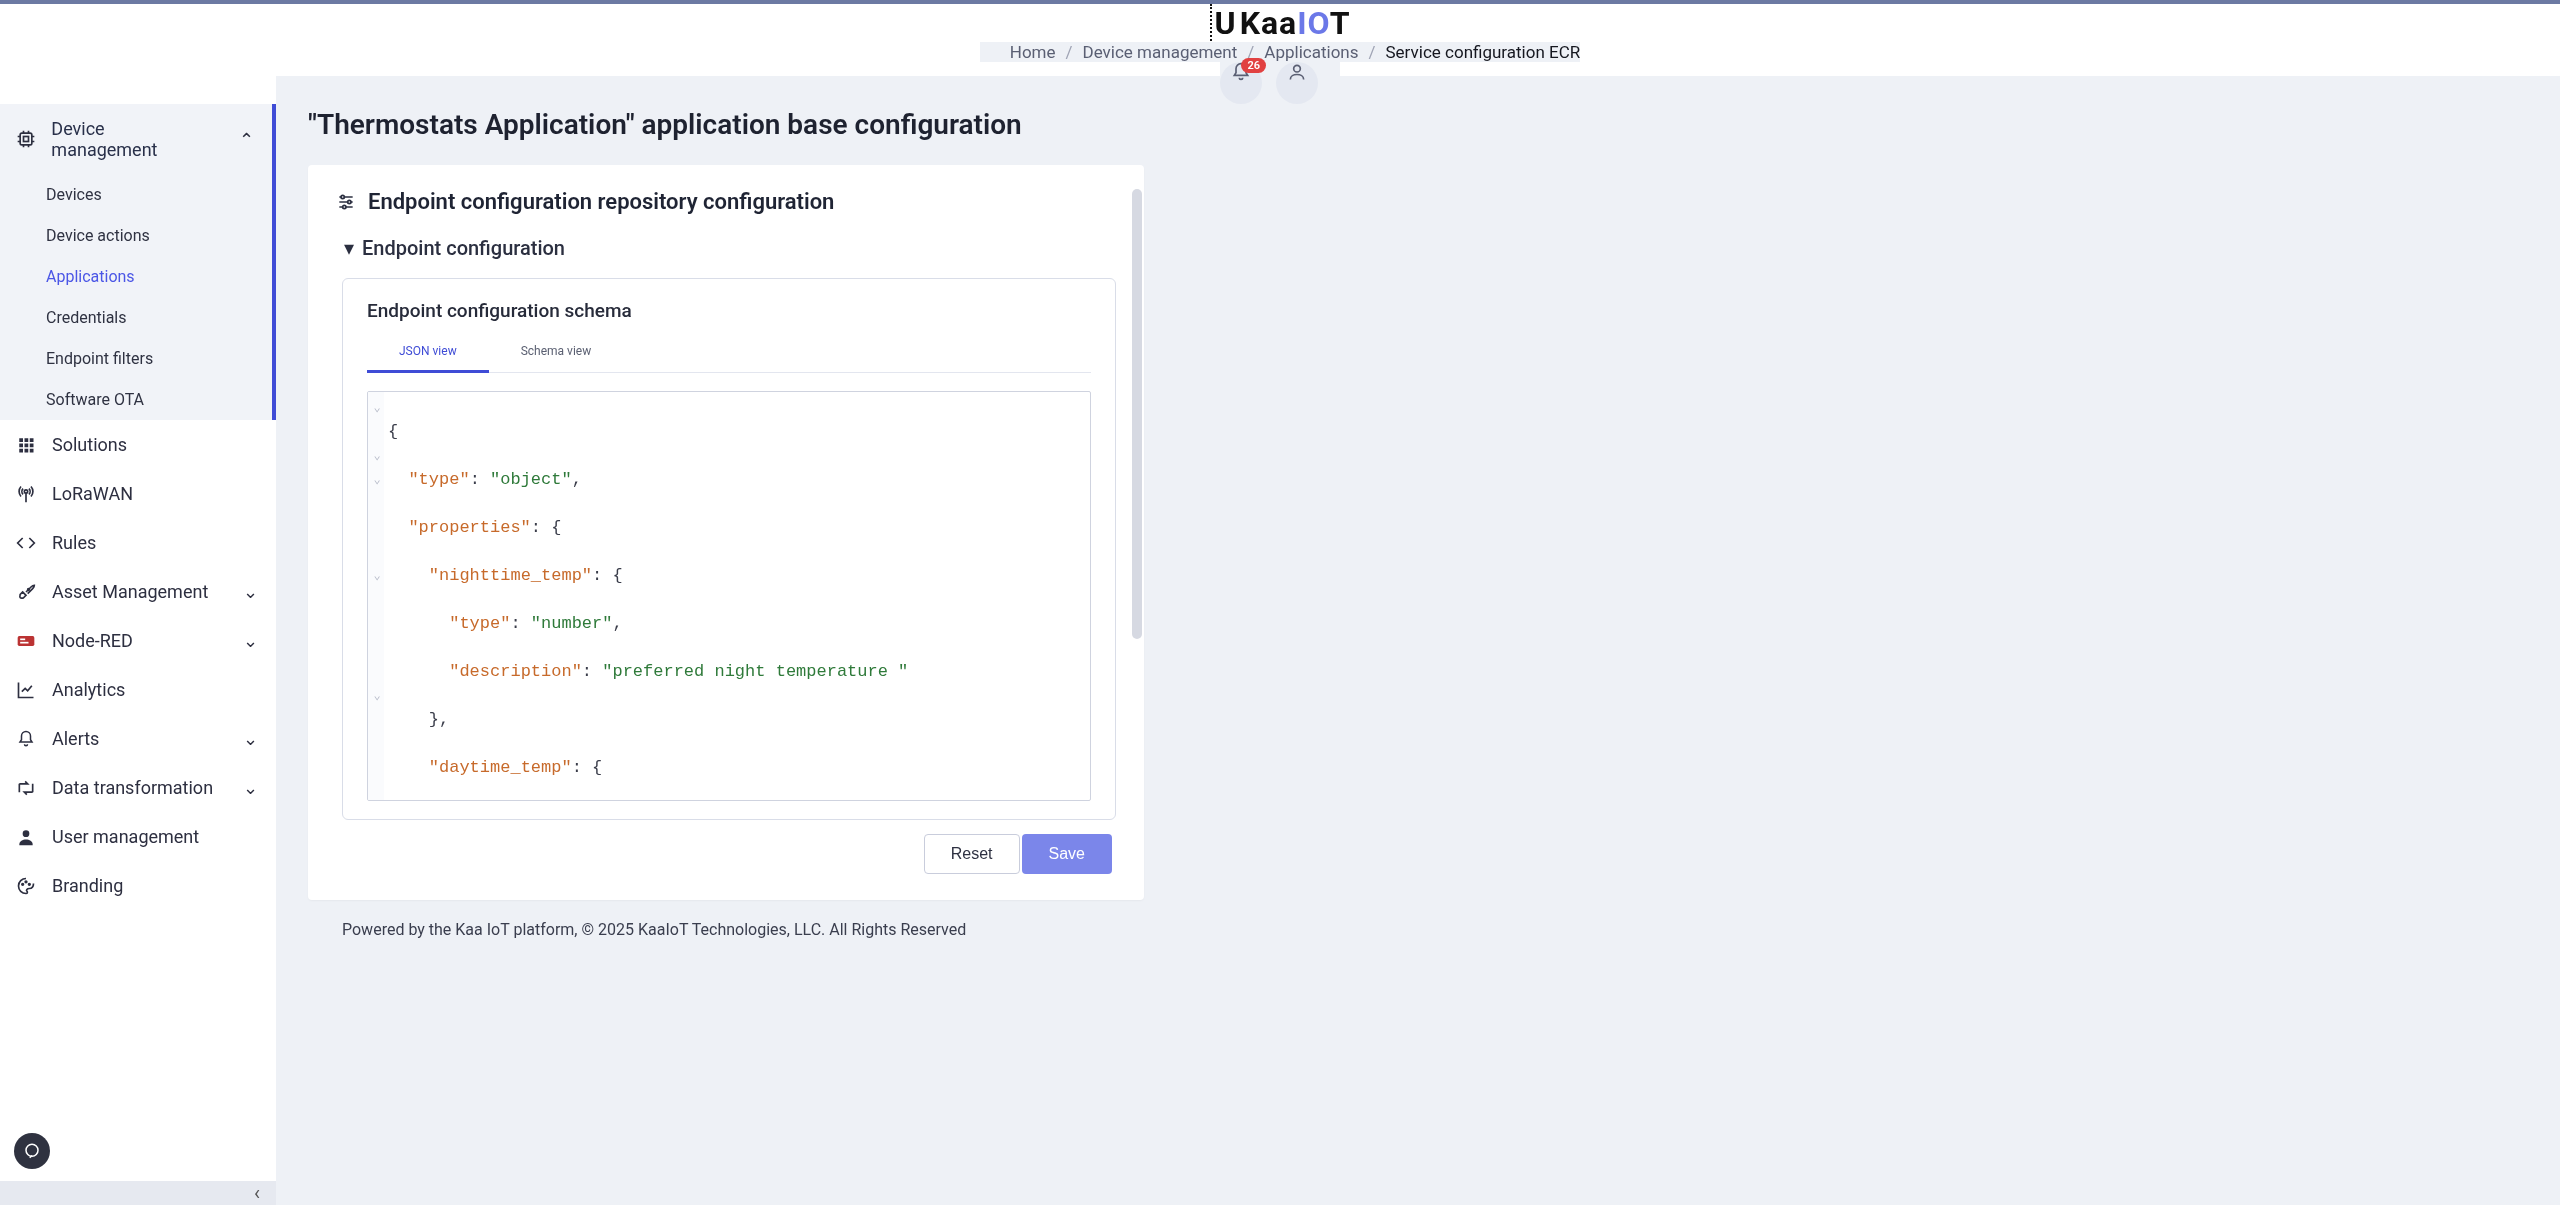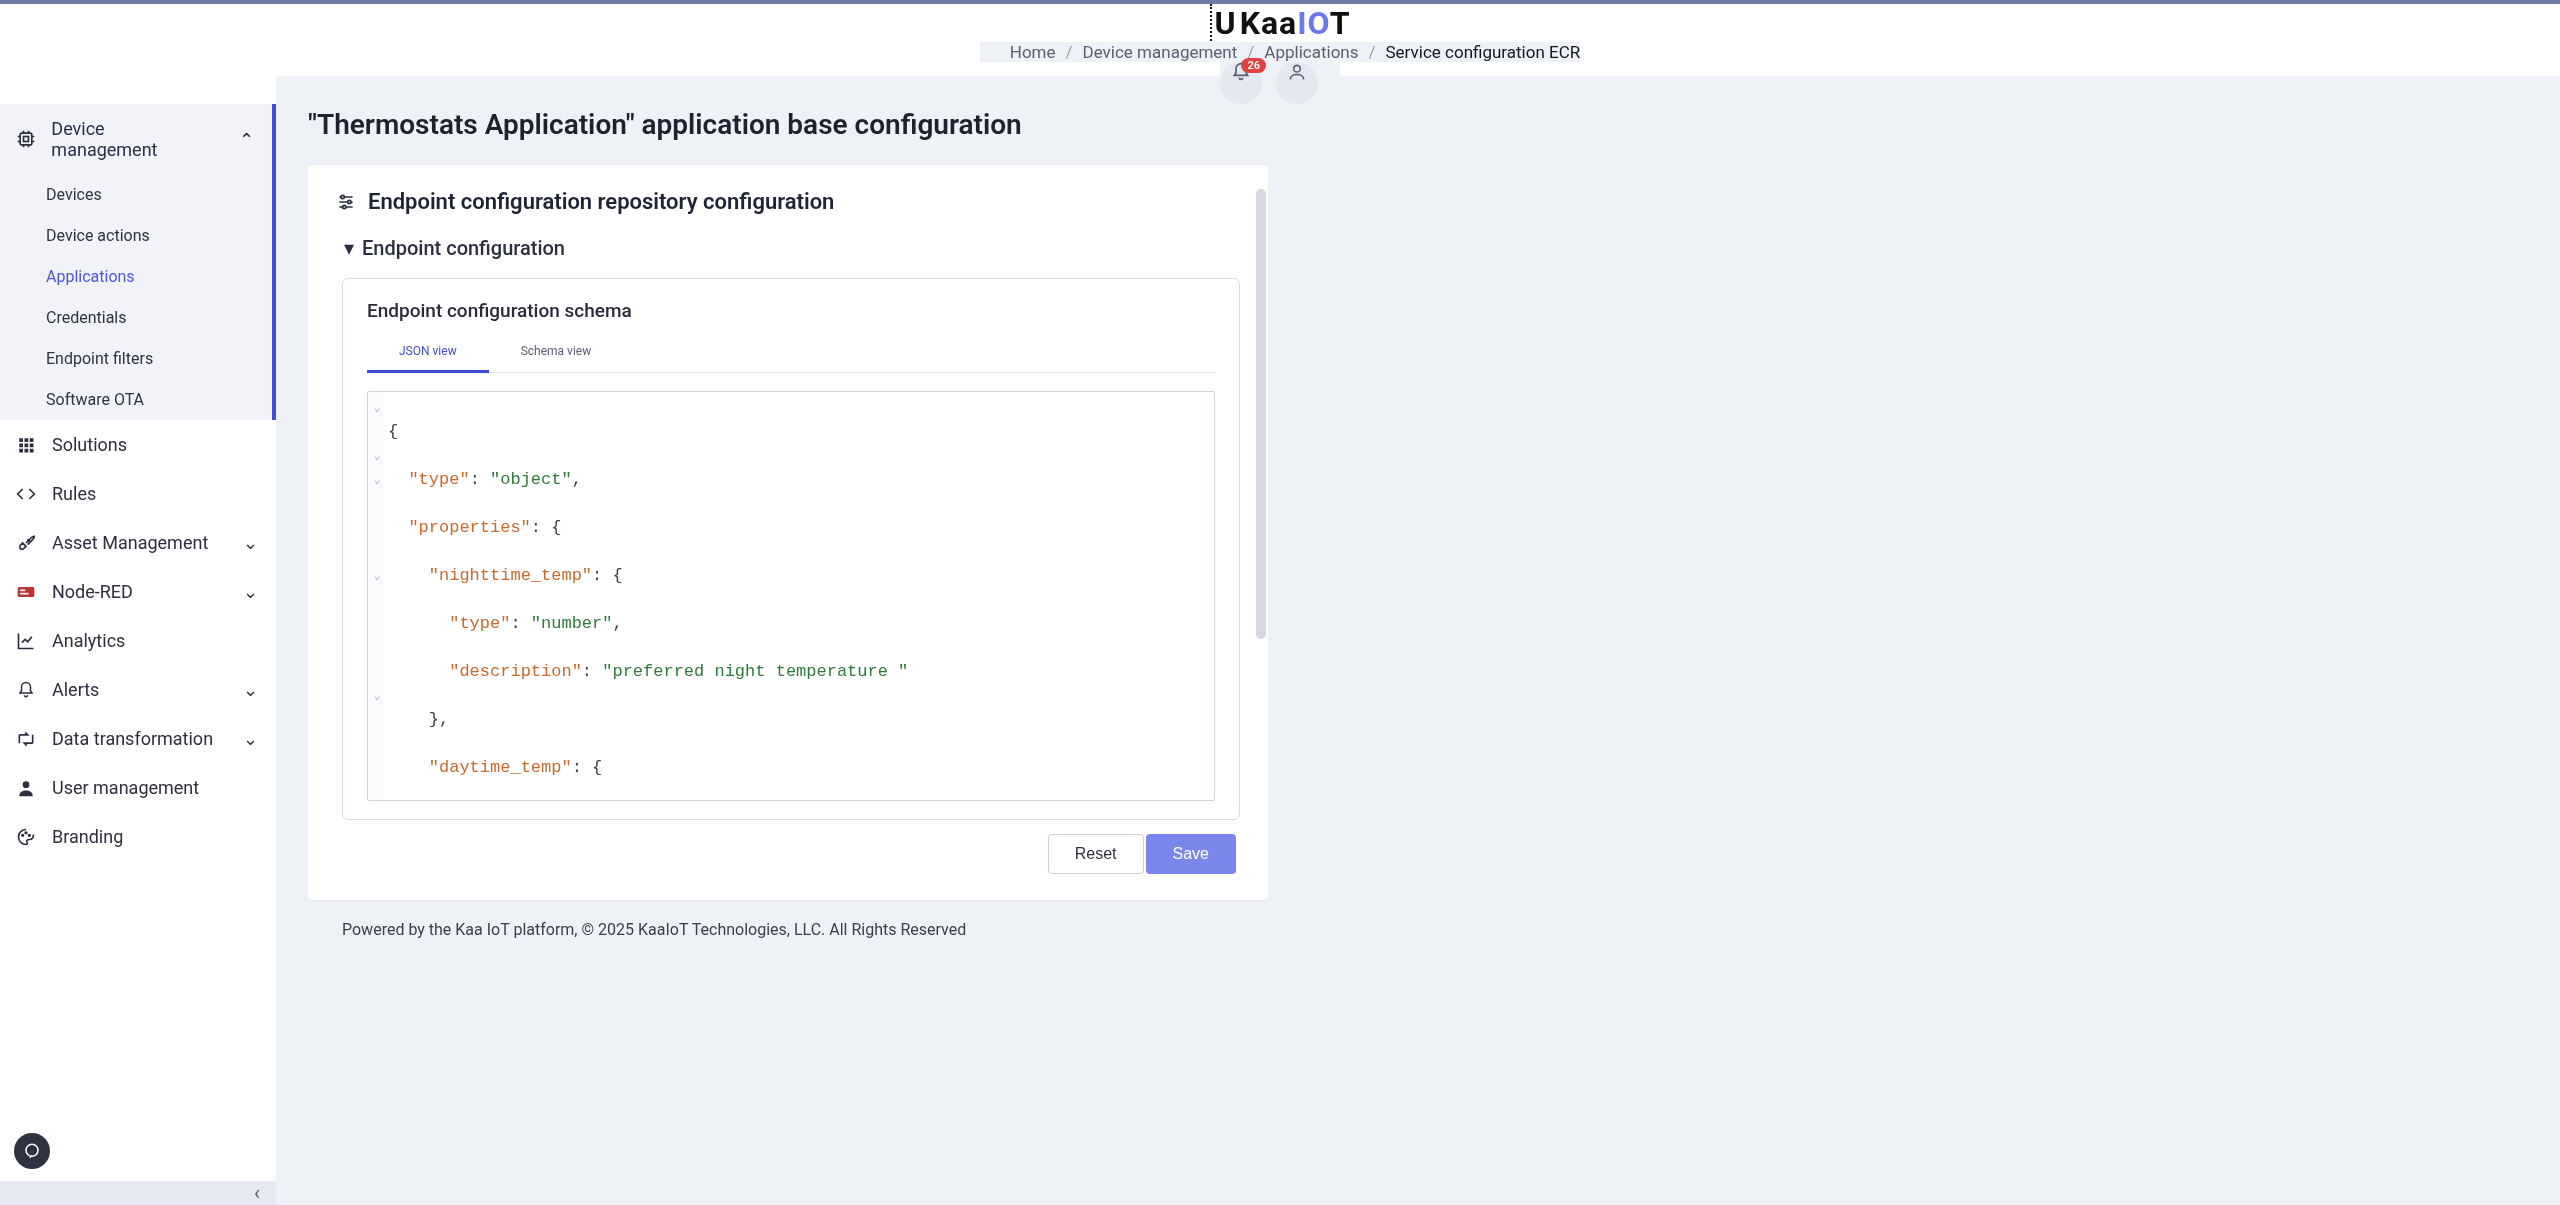--- a/index.html
+++ b/index.html
@@ -146,21 +146,21 @@
 }
 .page-title {
   font-size: 28px;
   font-weight: 600;
   color: #1e2230;
   margin-bottom: 24px;
 }
 .card {
   background: #fff;
   border-radius: 4px;
-  width: 960px;
+  width: 836px;
   padding: 24px 28px 24px 28px;
   box-shadow: 0 1px 2px rgba(0,0,0,0.04);
   position:relative;
 }
 .card-header {
   display:flex; align-items:center; gap:12px;
   font-size: 22px; font-weight:600; color:#1f2434;
   margin-bottom: 22px;
 }
 .section-row {
@@ -318,20 +318,29 @@
                 <rect x="3" y="17" width="5" height="5"></rect>
                 <rect x="10" y="17" width="5" height="5"></rect>
                 <rect x="17" y="17" width="5" height="5"></rect>
               </svg>
             </span>
           <span>Solutions</span>
         </div>
         <div class="nav-item">
           <span class="icon-slot">
               <svg width="20" height="20" viewBox="0 0 24 24" fill="none" stroke="#2d2f40" stroke-width="2">
+                <circle cx="12" cy="9" r="2"></circle>
+                <path d="M12 11v11M6 3a9 9 0 0 0 0 12M18 3a9 9 0 0 1 0 12M8.5 5.5a5 5 0 0 0 0 7M15.5 5.5a5 5 0 0 1 0 7"></path>
+              </svg>
+            </span>
+          <span>LoRaWAN</span>
+        </div>
+        <div class="nav-item">
+          <span class="icon-slot">
+              <svg width="20" height="20" viewBox="0 0 24 24" fill="none" stroke="#2d2f40" stroke-width="2">
                 <path d="M8 6l-6 6 6 6M16 6l6 6-6 6"></path>
               </svg>
             </span>
           <span>Rules</span>
         </div>
         <div class="nav-item expandable">
           <span class="icon-slot">
               <svg width="20" height="20" viewBox="0 0 24 24" fill="none" stroke="#2d2f40" stroke-width="2">
                 <path d="M5 15c-1 4 0 5 4 4l3-3-4-4-3 3zM12 12l6-6c2-2 4-2 4-2s0 2-2 4l-6 6"></path>
                 <circle cx="15" cy="9" r="1" fill="#2d2f40"></circle>

